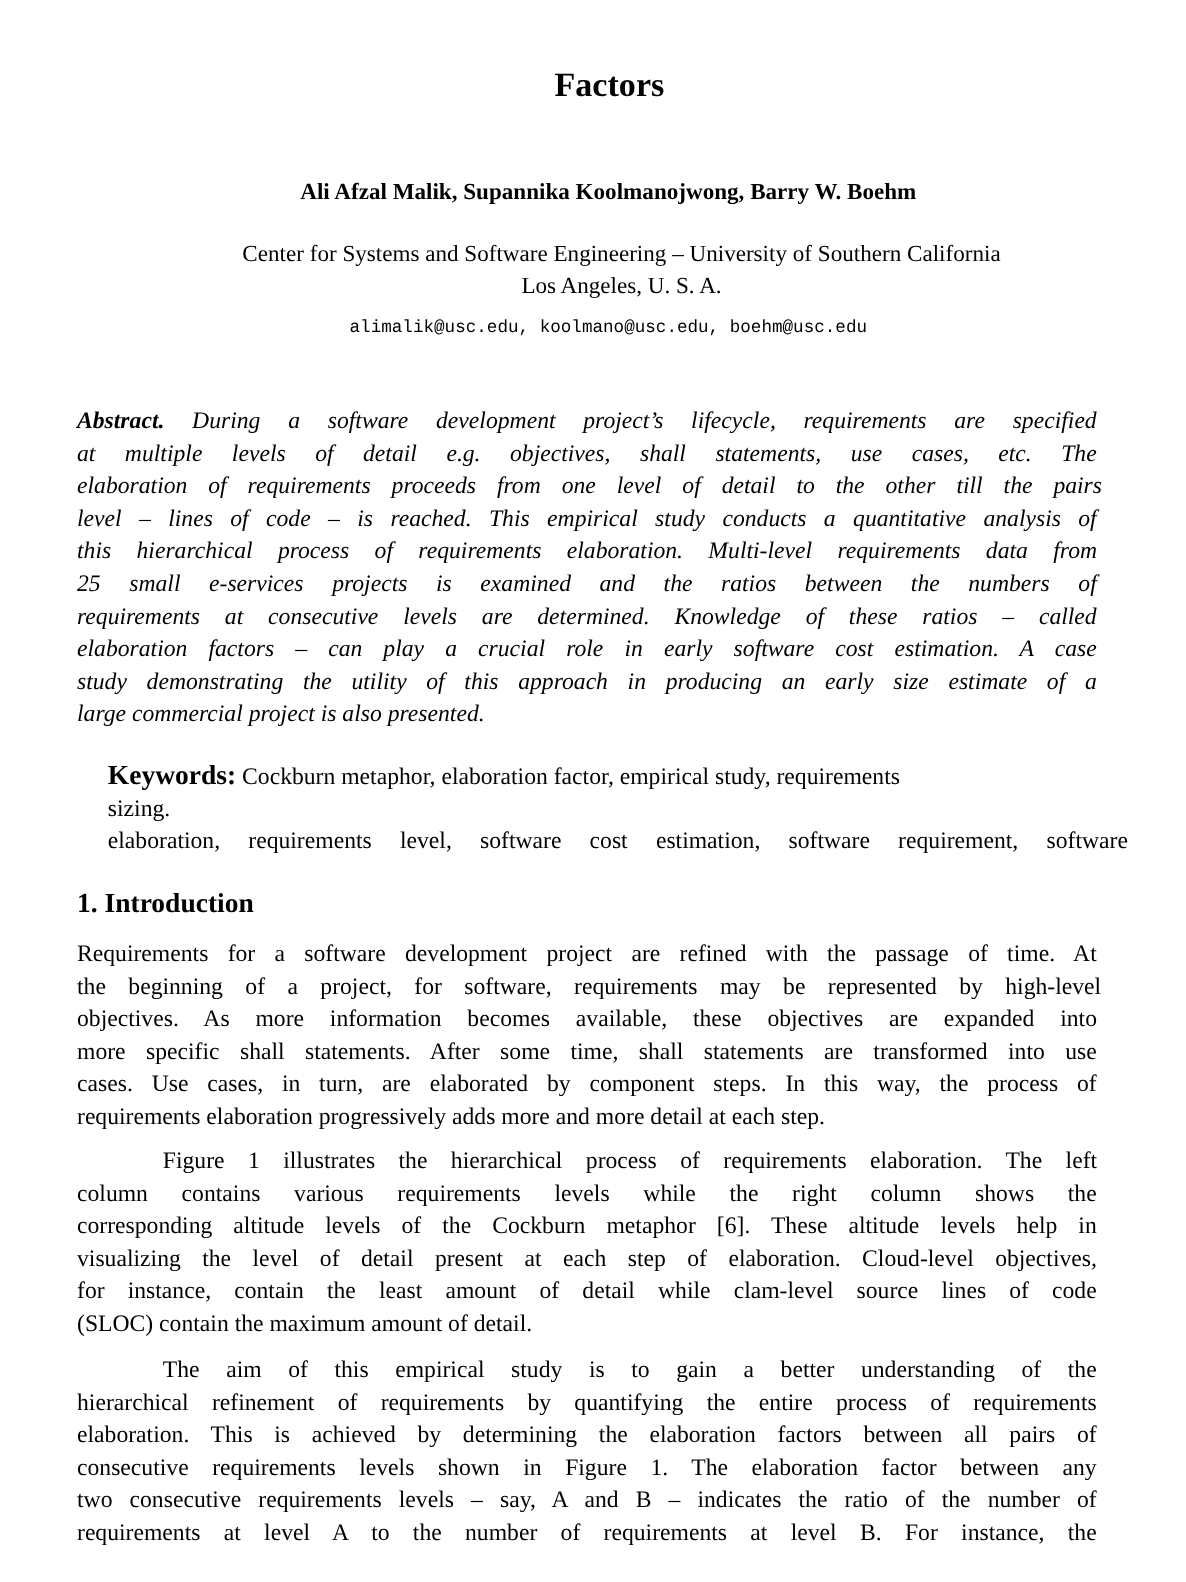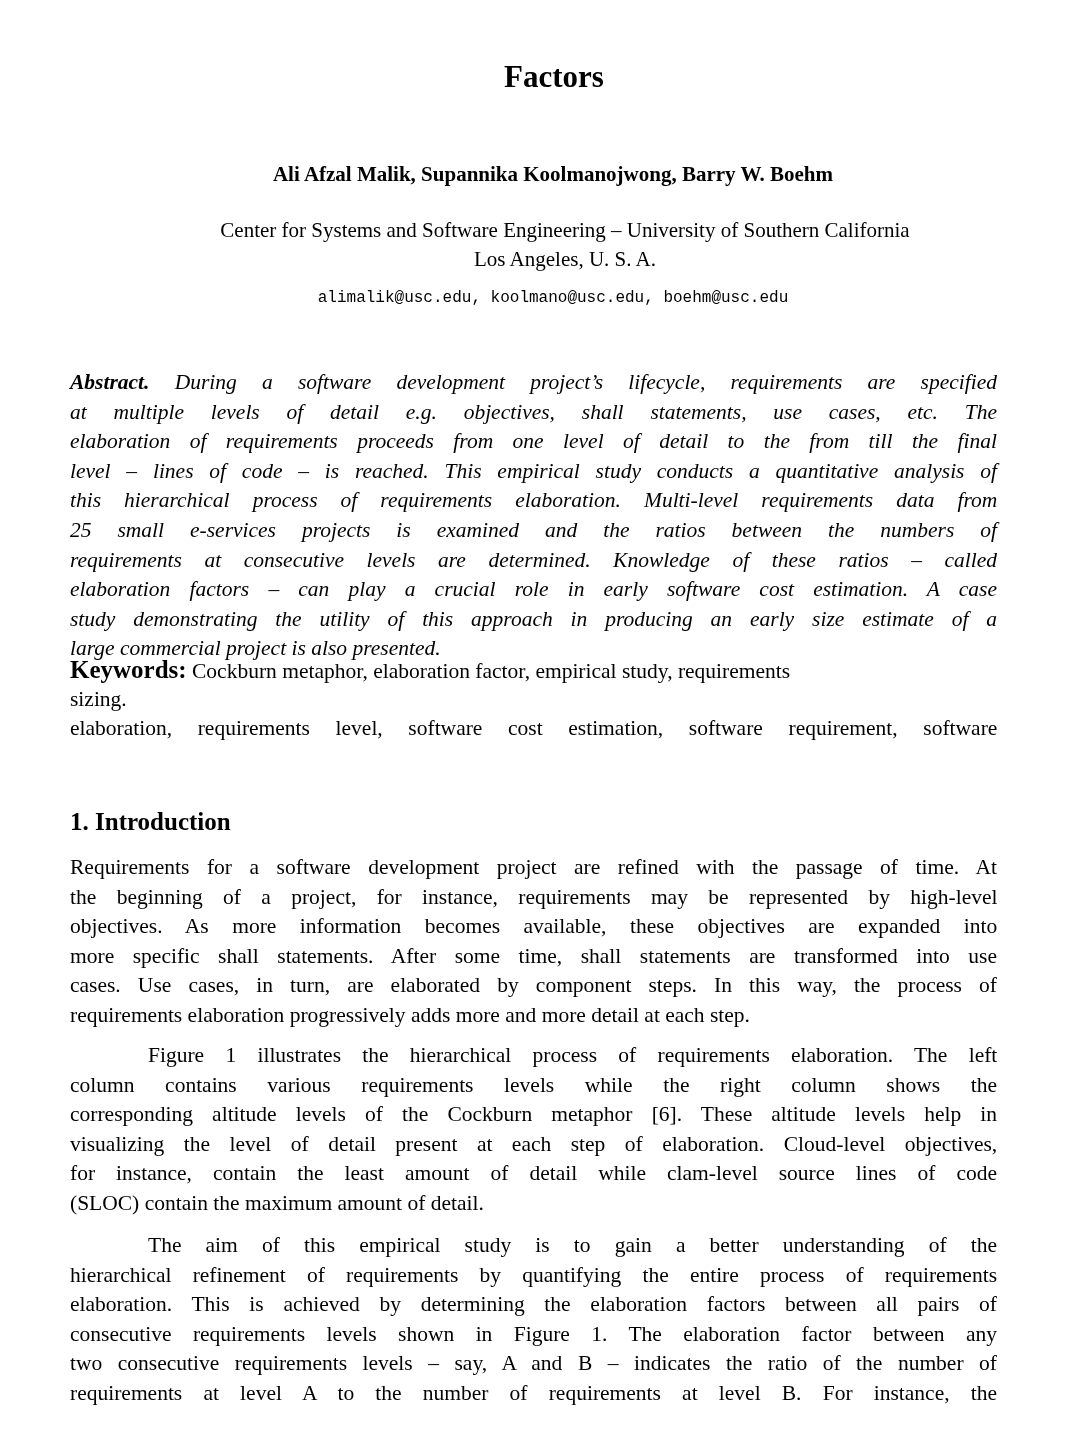--- a/index.html
+++ b/index.html
@@ -11,21 +11,21 @@
   .title .l2 { display: block; margin-left: 30px; }
   .title .l1 { display: block; margin-left: 30px; }
   .authors { position: absolute; left: 0; width: 1078px; text-align: center; font-weight: bold; font-size: 21px; top: 162px; padding-left: 28px; box-sizing: border-box; }
   .affil { position: absolute; left: 12px; width: 1078px; text-align: center; font-size: 21px; line-height: 29px; top: 216px; padding-left: 28px; box-sizing: border-box; }
   .emails { position: absolute; left: 0; width: 1078px; text-align: center; font-size: 16px; top: 289px; padding-left: 28px; box-sizing: border-box; }
   .block { position: absolute; left: 70px; width: 927px; font-size: 21.5px; }
   .line { display: block; height: 29.6px; line-height: 29.6px; white-space: nowrap; text-align: justify; text-align-last: justify; }
   .line.last { text-align-last: left; }
   .abstract { top: 368px; font-style: italic; }
   .abstract .lead { font-weight: bold; }
-  .keywords { top: 655px; }
+  .keywords { top: 691px; margin-left: 28px; }
   .keywords .lead { font-weight: bold; font-size: 25px; }
   .section-heading { position: absolute; left: 70px; top: 806px; font-weight: bold; font-size: 25px; line-height: 32px; }
   .intro1 { top: 853px; }
   .intro2 { top: 1041px; }
   .intro3 { top: 1231px; }
   .indent { padding-left: 78px; }
 </style>
 </head>
 <body>
 
@@ -40,41 +40,41 @@
   <div class="affil">
     <div>Center for Systems and Software Engineering – University of Southern California</div>
     <div>Los Angeles, U. S. A.</div>
   </div>
 
   <div class="emails mono">alimalik@usc.edu, koolmano@usc.edu, boehm@usc.edu</div>
 
   <div class="block abstract">
     <span class="line" style="white-space: nowrap; display: block; word-spacing: 19.7778px;"><span class="lead">Abstract.</span><span> During a software development project’s lifecycle, requirements are specified</span></span>
     <span class="line" style="white-space: nowrap; display: block; word-spacing: 21.4167px;">at multiple levels of detail e.g. objectives, shall statements, use cases, etc. The</span>
-    <span class="line" style="white-space: nowrap; display: block; word-spacing: 13.6429px;">elaboration of requirements proceeds from one level of detail to the from till the final</span>
+    <span class="line" style="white-space: nowrap; display: block; word-spacing: 13.6429px;">elaboration of requirements proceeds from one level of detail to the other till the pairs</span>
     <span class="line" style="white-space: nowrap; display: block; word-spacing: 10.4px;">level – lines of code – is reached. This empirical study conducts a quantitative analysis of</span>
     <span class="line" style="white-space: nowrap; display: block; word-spacing: 17.6667px;">this hierarchical process of requirements elaboration. Multi-level requirements data from</span>
     <span class="line" style="white-space: nowrap; display: block; word-spacing: 20.5833px;">25 small e-services projects is examined and the ratios between the numbers of</span>
     <span class="line" style="white-space: nowrap; display: block; word-spacing: 17.1818px;">requirements at consecutive levels are determined. Knowledge of these ratios – called</span>
     <span class="line" style="white-space: nowrap; display: block; word-spacing: 13.7857px;">elaboration factors – can play a crucial role in early software cost estimation. A case</span>
     <span class="line" style="white-space: nowrap; display: block; word-spacing: 12.5px;">study demonstrating the utility of this approach in producing an early size estimate of a</span>
     <span class="line last">large commercial project is also presented.</span>
   </div>
 
   <div class="block keywords">
     <span class="line last"><span class="lead">Keywords:</span><span> Cockburn metaphor, elaboration factor, empirical study, requirements</span></span>
     <span class="line last">sizing.</span>
     <span class="line" style="white-space: nowrap; display: block; word-spacing: 20.25px;">elaboration, requirements level, software cost estimation, software requirement, software</span>
   </div>
 
   <div class="section-heading">1. Introduction</div>
 
   <div class="block intro1">
     <span class="line" style="white-space: nowrap; display: block; word-spacing: 12.1538px;">Requirements for a software development project are refined with the passage of time. At</span>
-    <span class="line" style="white-space: nowrap; display: block; word-spacing: 15px;">the beginning of a project, for instance, requirements may be represented by high-level</span>
+    <span class="line" style="white-space: nowrap; display: block; word-spacing: 15px;">the beginning of a project, for software, requirements may be represented by high-level</span>
     <span class="line" style="white-space: nowrap; display: block; word-spacing: 18.1px;">objectives. As more information becomes available, these objectives are expanded into</span>
     <span class="line" style="white-space: nowrap; display: block; word-spacing: 13.1667px;">more specific shall statements. After some time, shall statements are transformed into use</span>
     <span class="line" style="white-space: nowrap; display: block; word-spacing: 11.7333px;">cases. Use cases, in turn, are elaborated by component steps. In this way, the process of</span>
     <span class="line last">requirements elaboration progressively adds more and more detail at each step.</span>
   </div>
 
   <div class="block intro2">
     <span class="line indent" style="white-space: nowrap; display: block; word-spacing: 15.9px;">Figure 1 illustrates the hierarchical process of requirements elaboration. The left</span>
     <span class="line" style="white-space: nowrap; display: block; word-spacing: 25.2px;">column contains various requirements levels while the right column shows the</span>
     <span class="line" style="white-space: nowrap; display: block; word-spacing: 13.75px;">corresponding altitude levels of the Cockburn metaphor [6]. These altitude levels help in</span>

